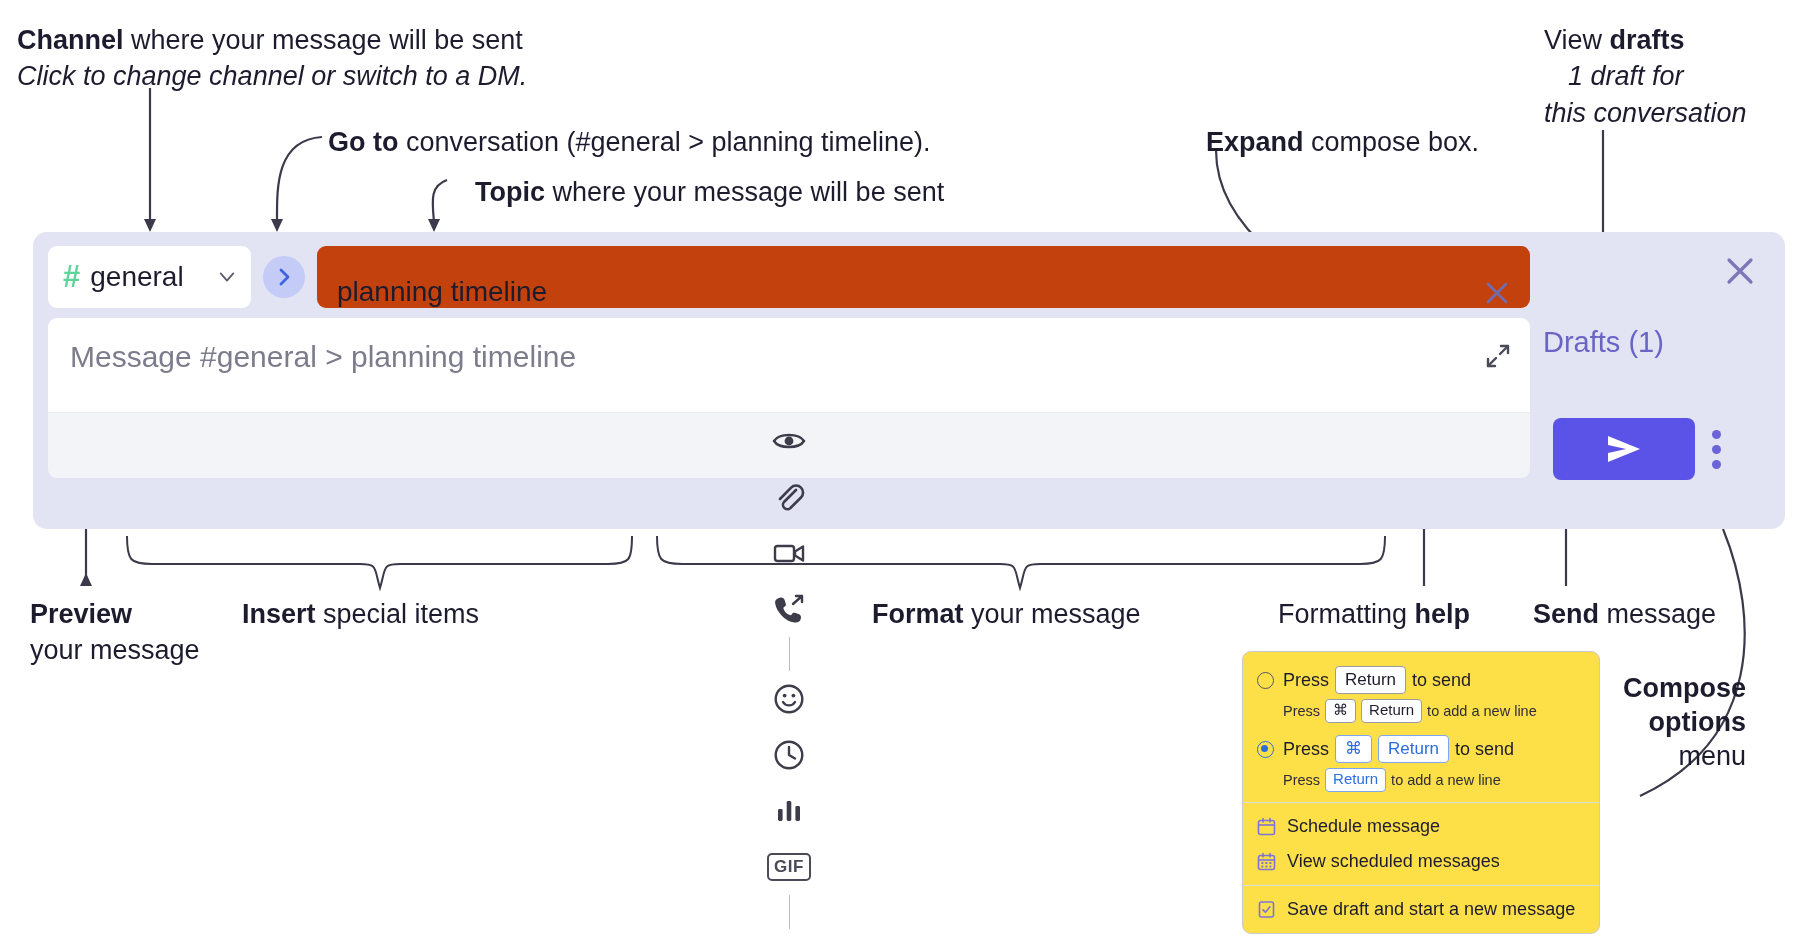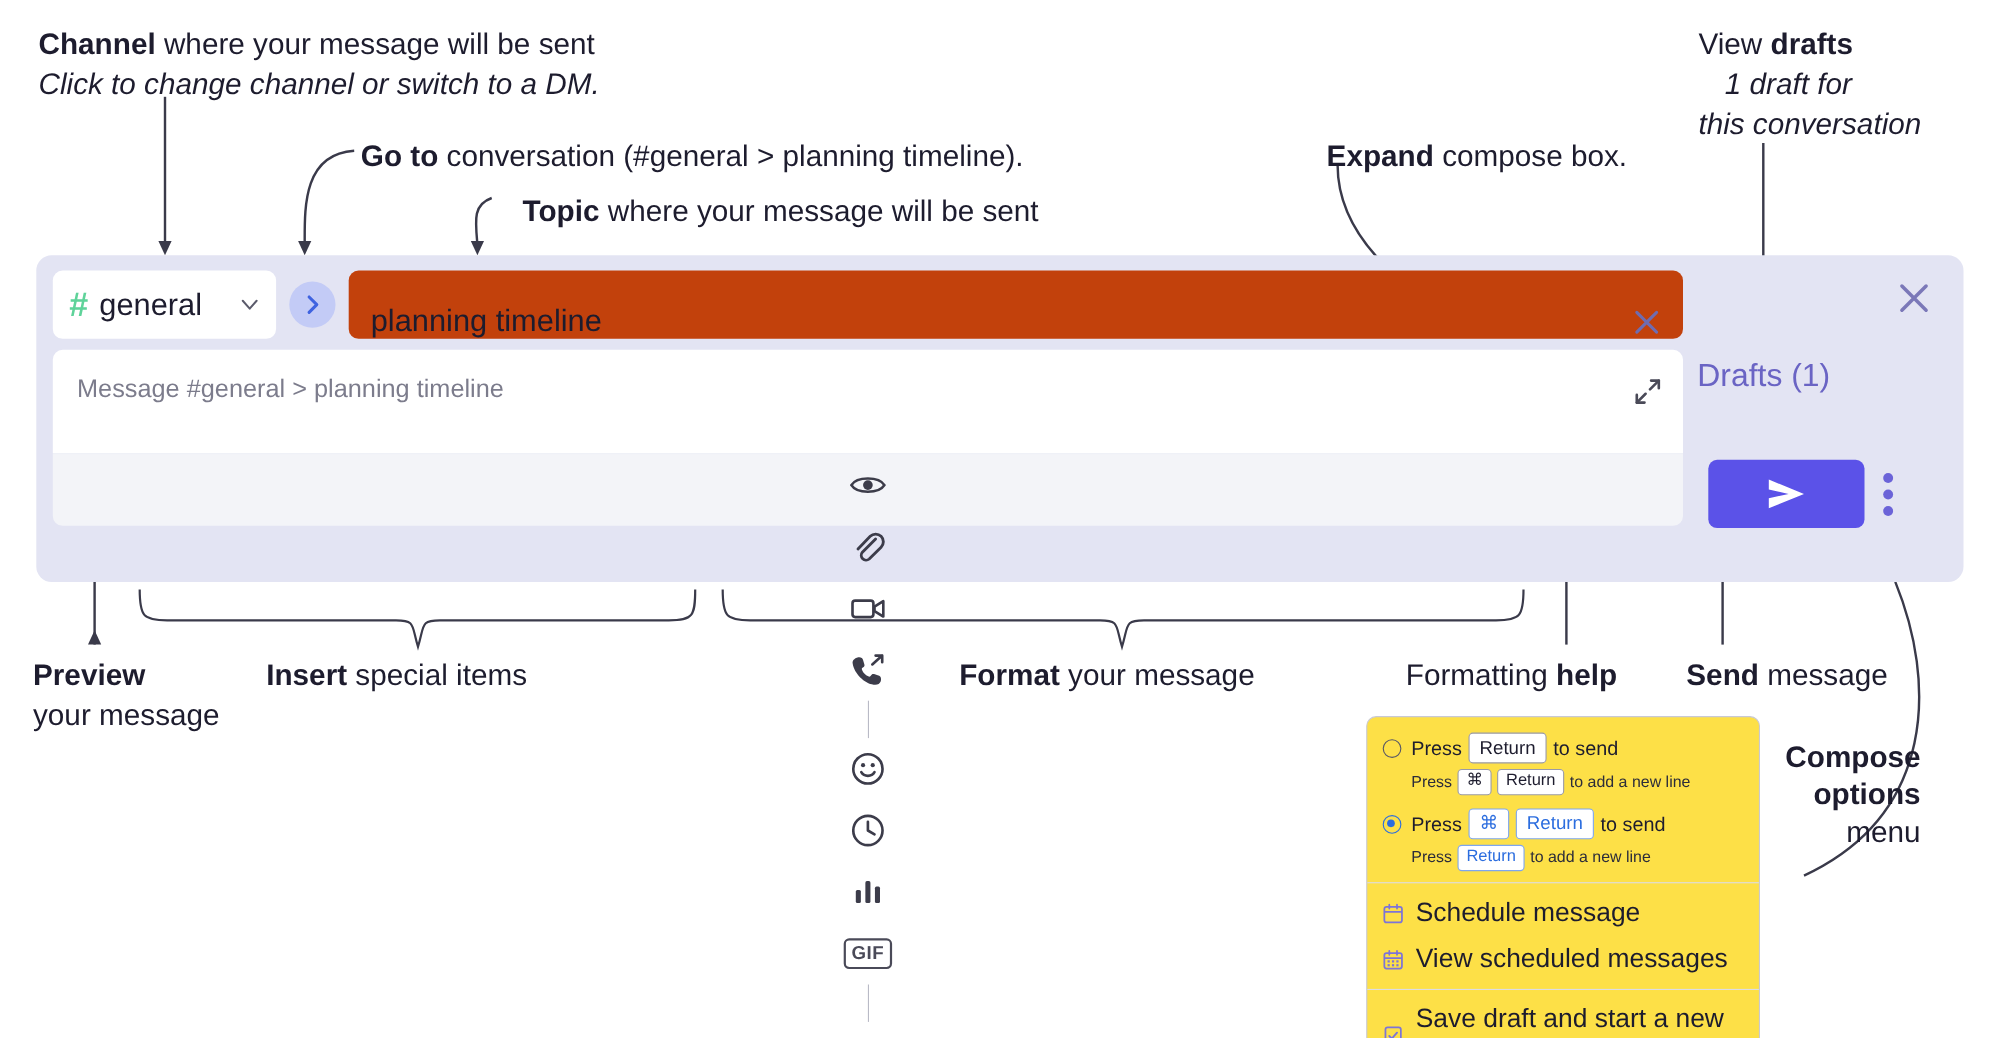--- a/index.html
+++ b/index.html
@@ -87,21 +87,21 @@
   
   .msg-body {
     margin-top: 10px;
     background: #ffffff;
     border-radius: 9px 9px 0 0;
     height: 94px;
     position: relative;
     padding: 22px 20px 0 22px;
   }
   .msg-placeholder {
-    font-size: 23px;
+    font-size: 30px;
     color: #7c7c8c;
   }
   .expand-ic {
     position: absolute; right: 18px; top: 24px;
     width: 28px; height: 28px;
   }
   
   .toolbar {
     background: #f3f4f8;
     border-radius: 0 0 9px 9px;
@@ -200,21 +200,21 @@
     color: #1d1c2e;
     line-height: 1.25;
     background: #fff;
   }
   .opt-main .key { font-size: 17px; padding: 2px 9px 3px 9px; }
   .key.blue { border-color: #7ea6ef; color: #2b6ddf; }
   .menu-div { height: 1px; background: #dcdce4; margin: 6px 0 6px 0; }
   .mi {
     display: flex; align-items: center; gap: 11px;
     padding: 7px 14px;
-    font-size: 24px;
+    font-size: 18px;
     color: #1d1c2e;
   }
   .mi svg { flex: 0 0 auto; }
 </style>
 </head>
 <body>
 
 <div id="root">
 
   <svg id="lines" viewBox="0 0 1814 944">
@@ -249,21 +249,21 @@
     </g>
 
     <g fill="none" stroke="#3a3a4a" stroke-width="2">
 
       <path d="M127 536 C 127 560, 130 564, 152 564 L 360 564 C 378 564, 374 568, 380 588 C 386 568, 382 564, 400 564 L 608 564 C 630 564, 632 560, 632 536"></path>
 
       <path d="M657 536 C 657 560, 660 564, 682 564 L 1000 564 C 1018 564, 1014 568, 1020 588 C 1026 568, 1022 564, 1040 564 L 1360 564 C 1382 564, 1385 560, 1385 536"></path>
     </g>
   </svg>
 
-  <div class="ann" style="left:35px; top:24px;">
+  <div class="ann" style="left:17px; top:24px;">
     <div><b>Channel</b><span> where your message will be sent</span></div>
     <div class="it" style="margin-top:4px;">Click to change channel or switch to a DM.</div>
   </div>
 
   <div class="ann" style="left:328px; top:126px;">
     <b>Go to</b><span> conversation (#general &gt; planning timeline).</span>
   </div>
 
   <div class="ann" style="left:475px; top:176px;">
     <b>Topic</b><span> where your message will be sent</span>

